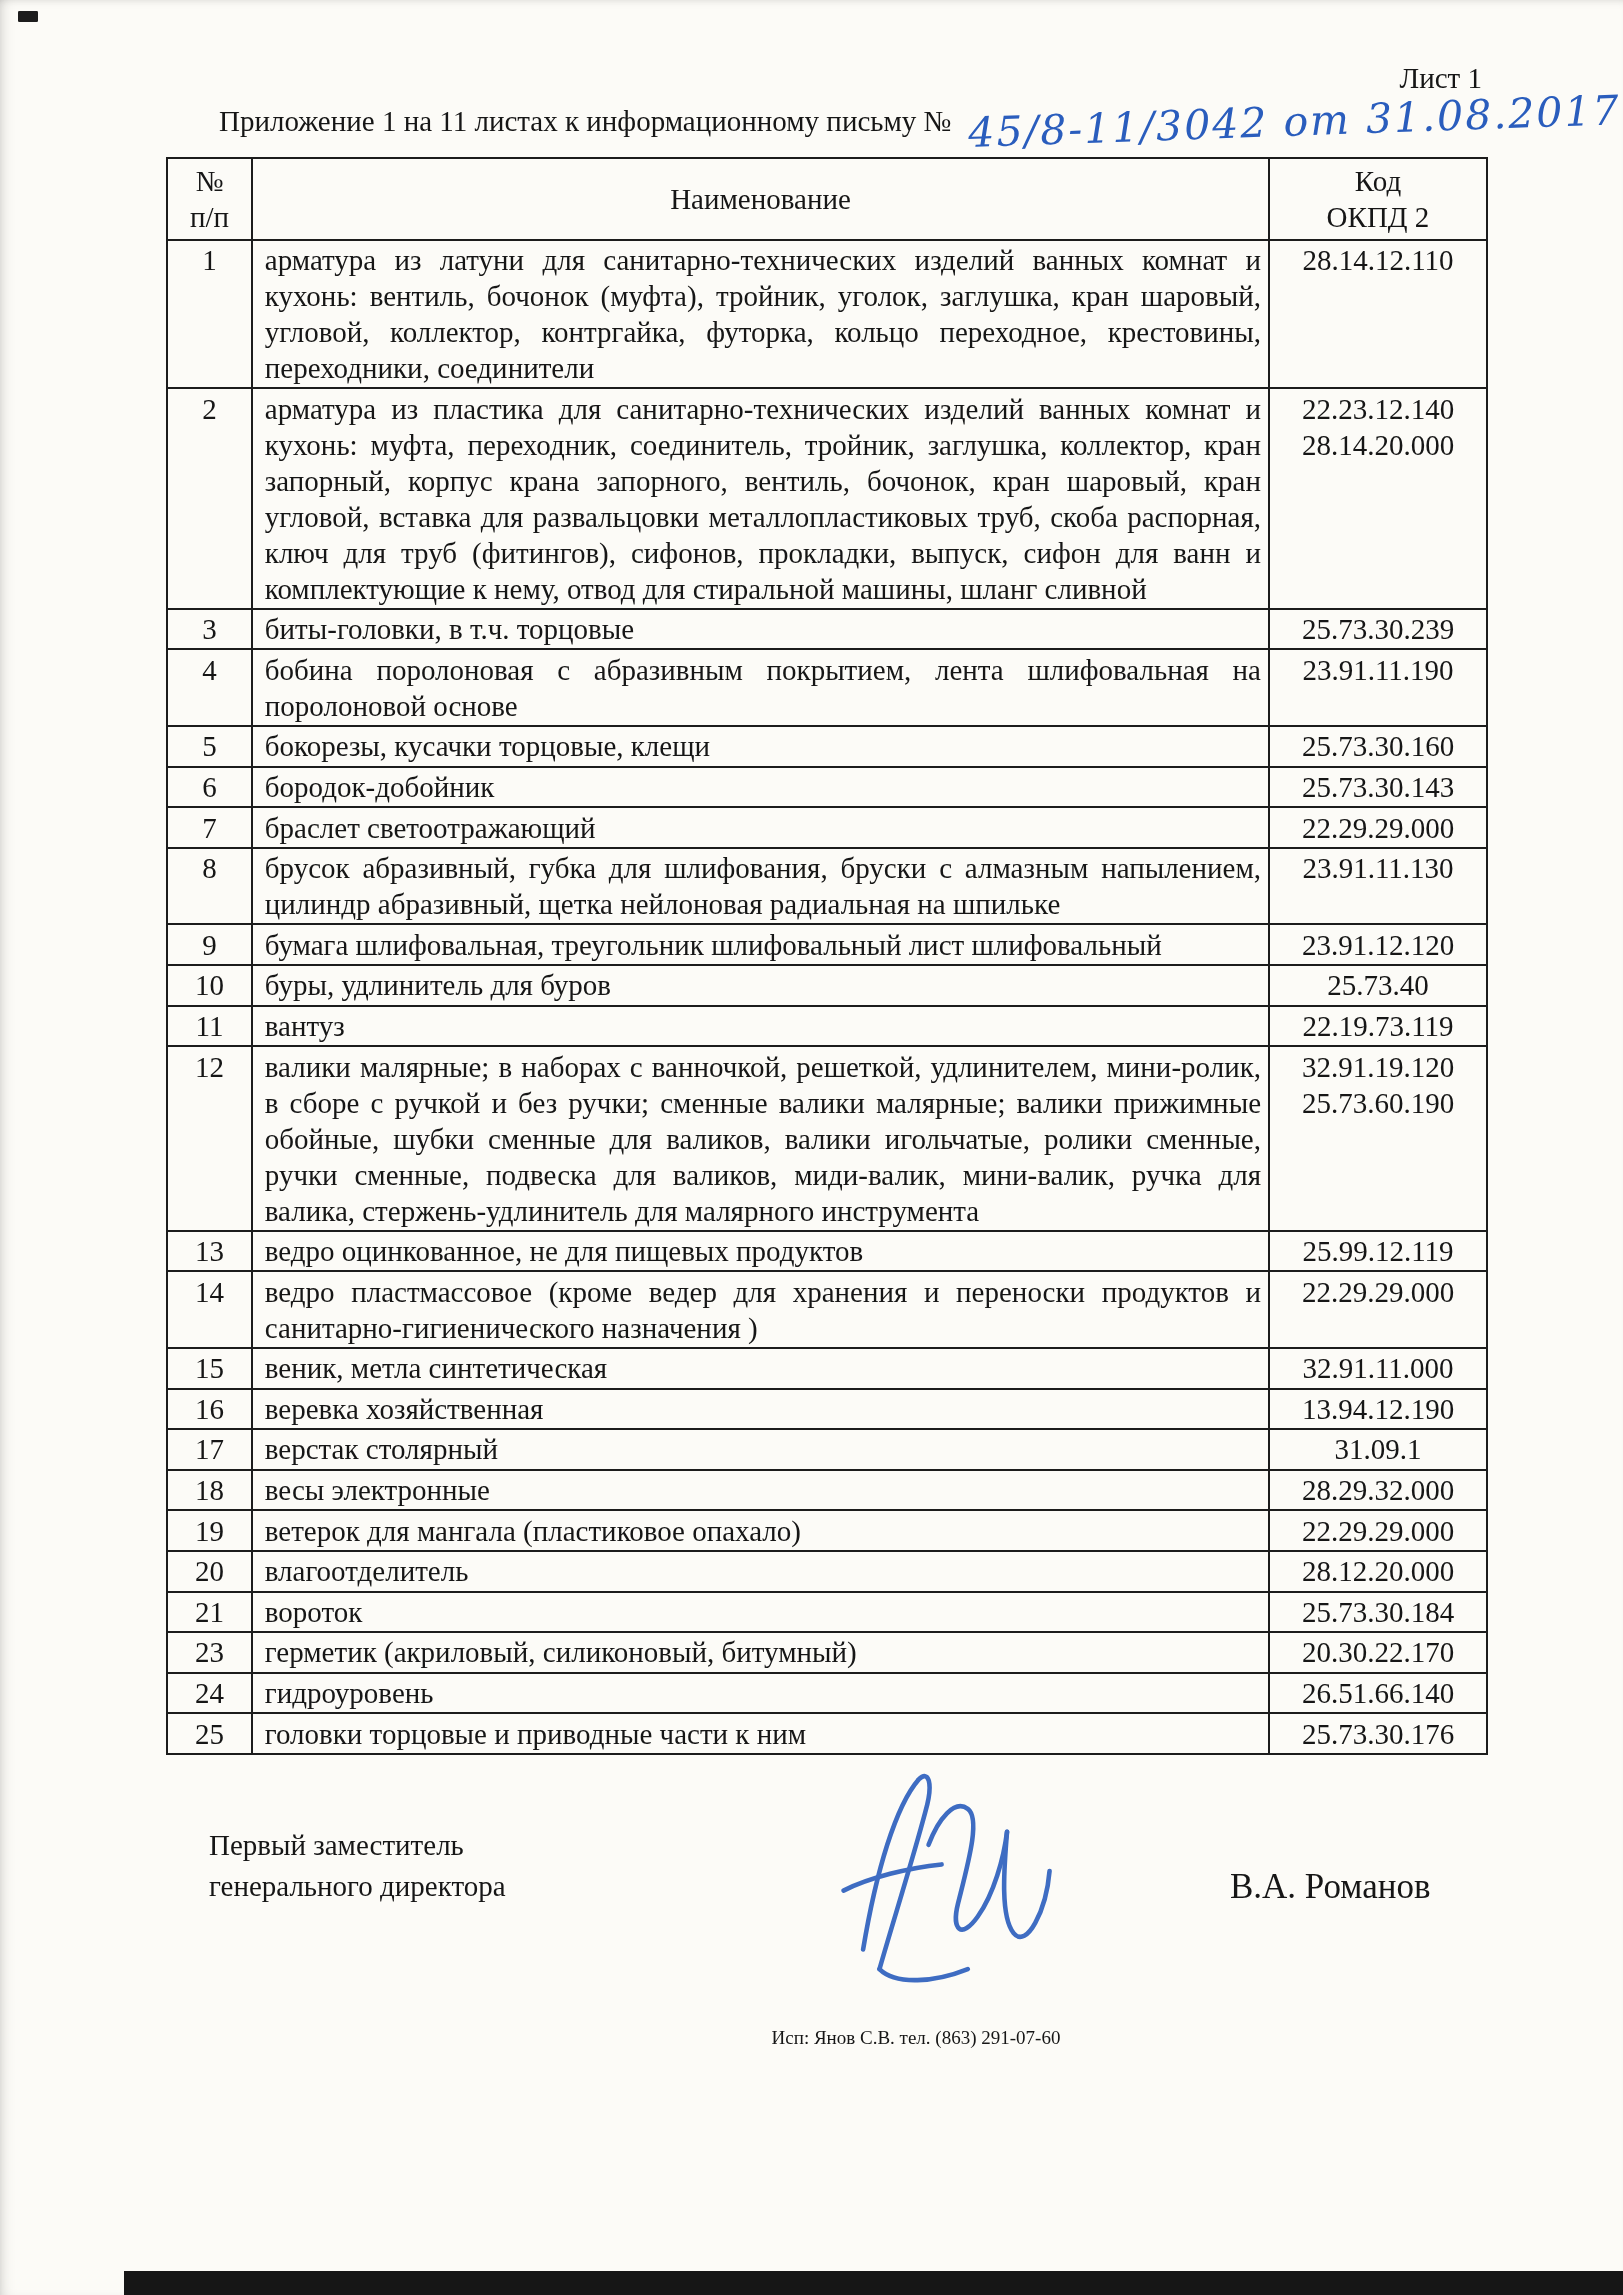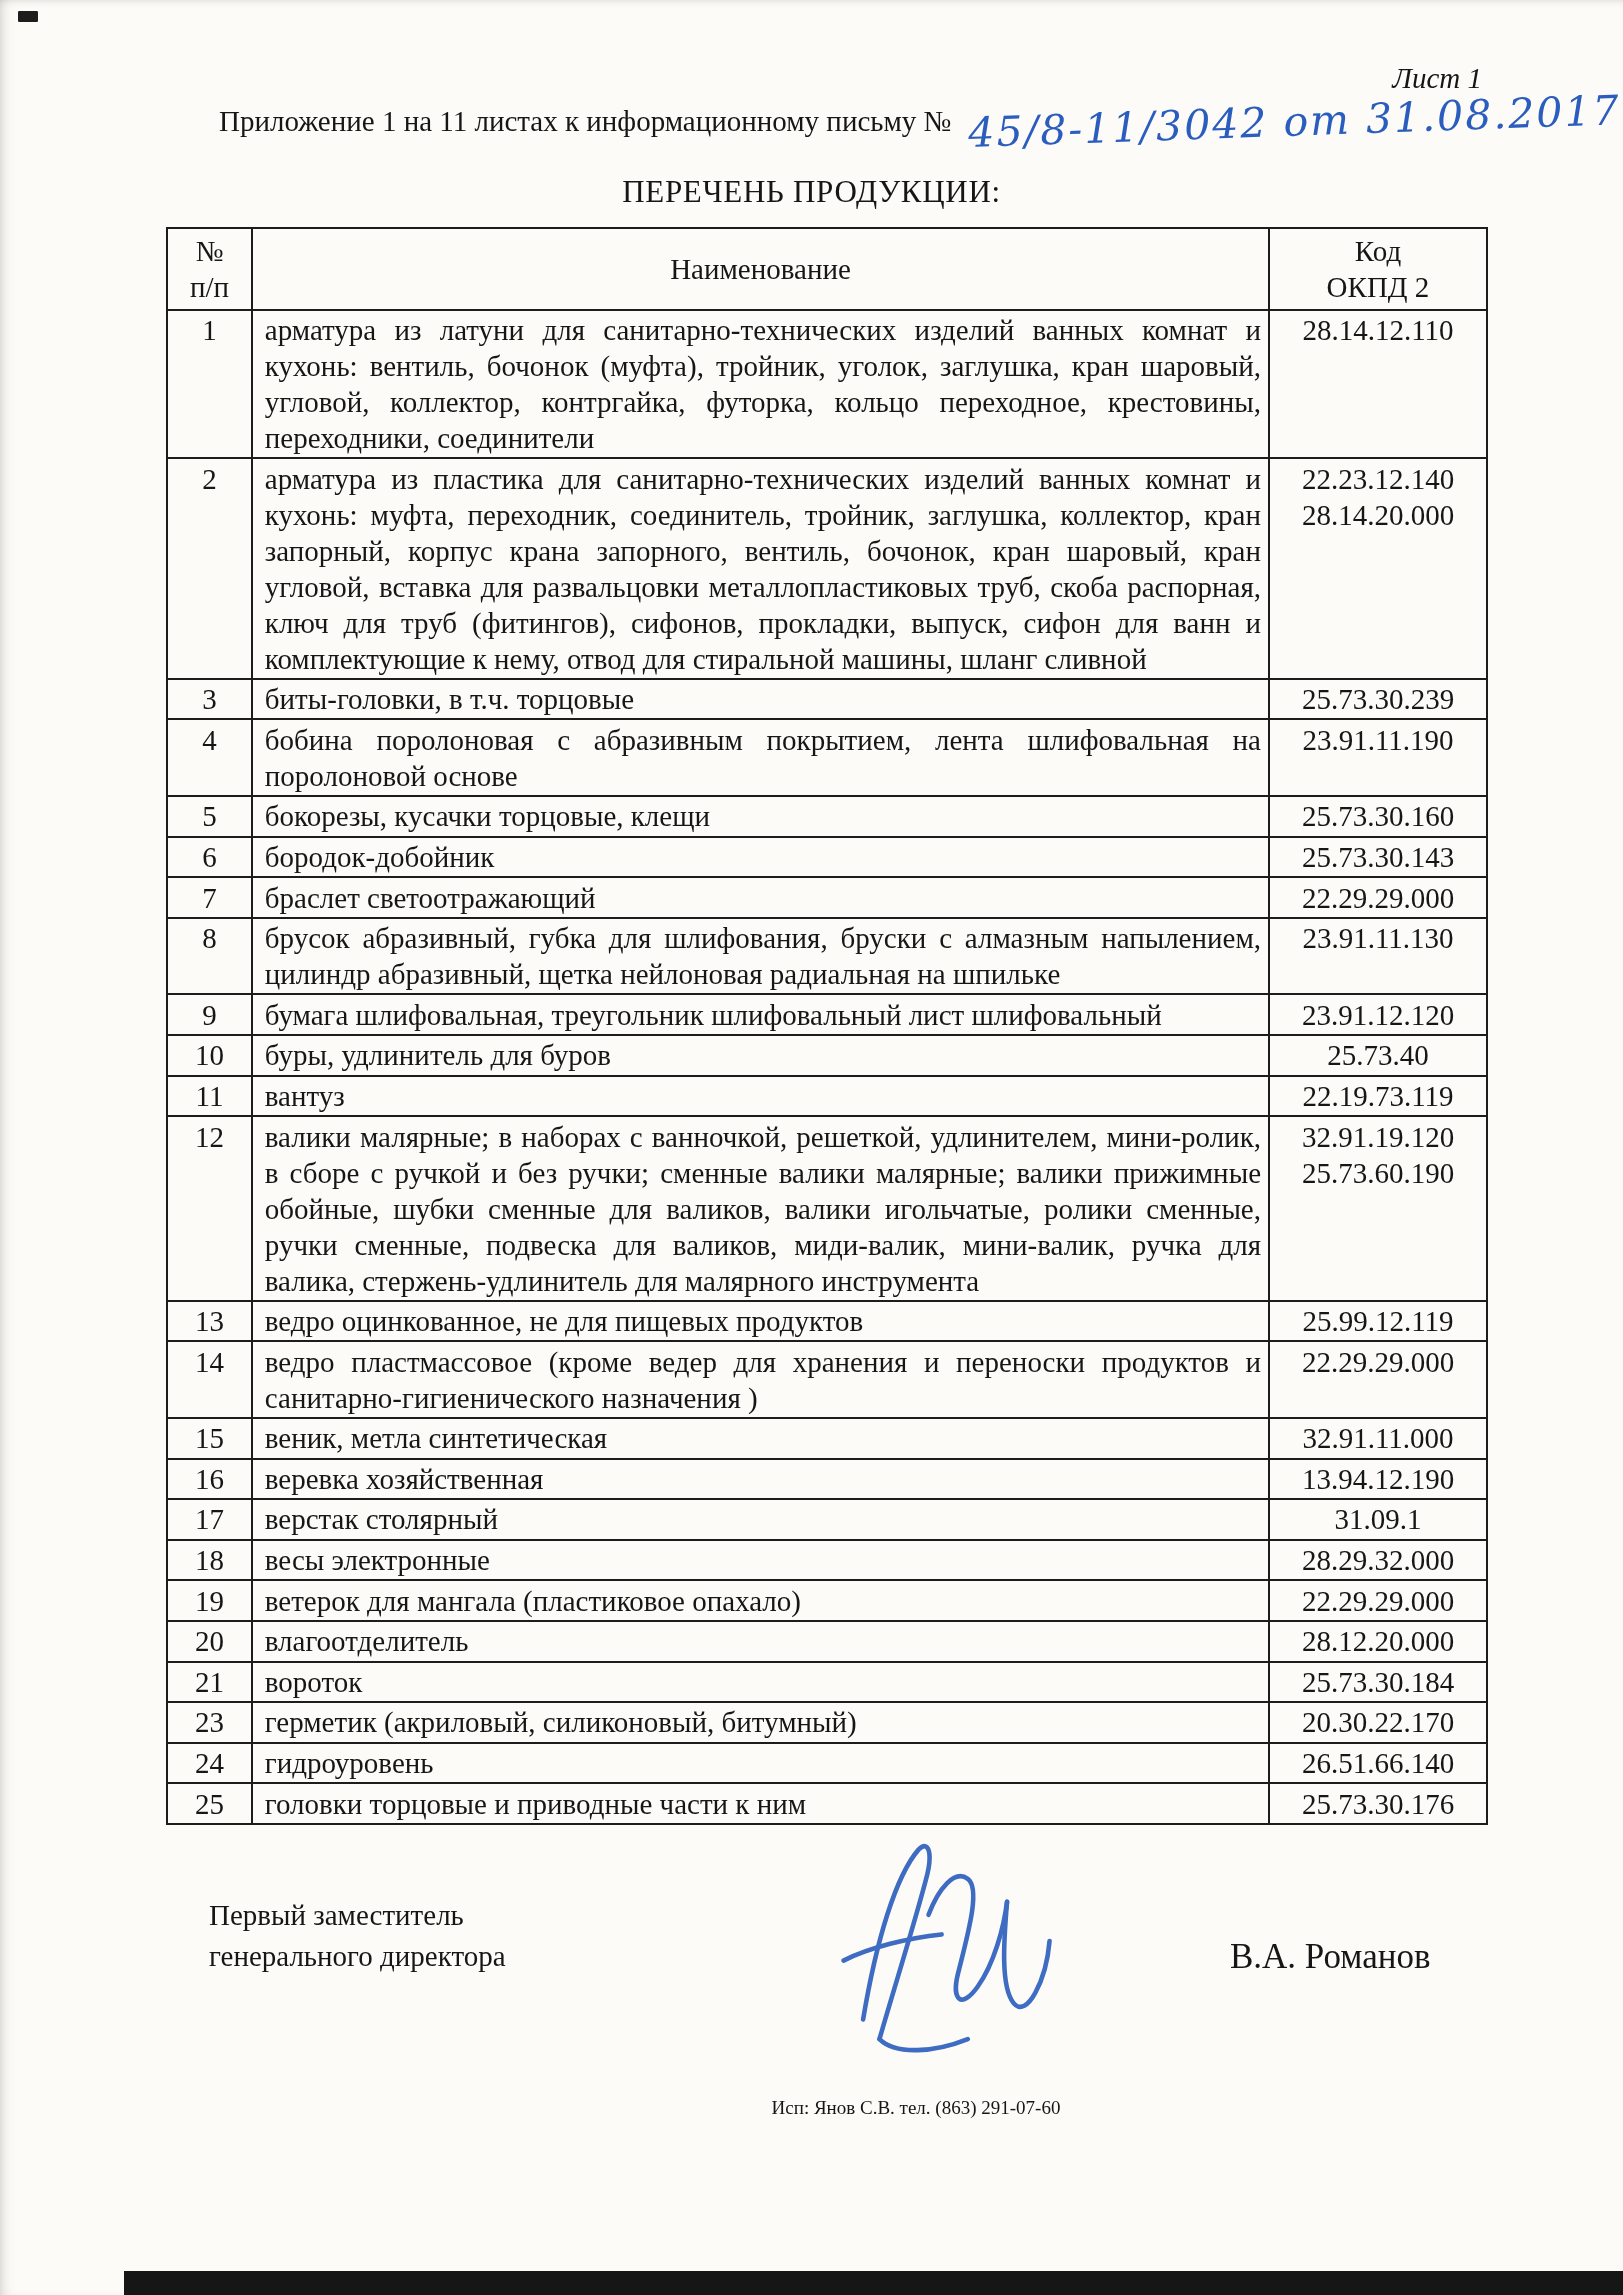--- a/index.html
+++ b/index.html
@@ -22,21 +22,20 @@
     left: 18.3px; top: 10.5px;
     width: 19.6px; height: 11.8px;
     background: #1d1d1d;
     border-radius: 1.3px;
   }
   .sheet-label {
     margin: 62px 141px 0 0;
     text-align: right;
     font-size: 29px;
     line-height: 33px;
-    font-style: italic;
   }
   .header-line {
     margin: 3.9px 0 0 219px;
     font-size: 29px;
     line-height: 37px;
     white-space: nowrap;
   }
   .handwritten {
     display: inline-block;
     margin-left: 9.2px;
@@ -119,21 +118,20 @@
 
   <div class="corner-mark"></div>
 
   <div class="sheet-label">Лист 1</div>
 
   <div class="header-line">
     <span>Приложение 1 на 11 листах к информационному письму №</span>
     <span class="handwritten">45/8-11/3042 от 31.08.2017г.</span>
   </div>
 
-  <div class="doc-title">ПЕРЕЧЕНЬ ПРОДУКЦИИ:</div>
 
   <table class="product-table">
     <colgroup>
       <col class="c-num">
         <col class="c-name">
         <col class="c-code">
     </colgroup>
     <thead>
       <tr>
         <th>

